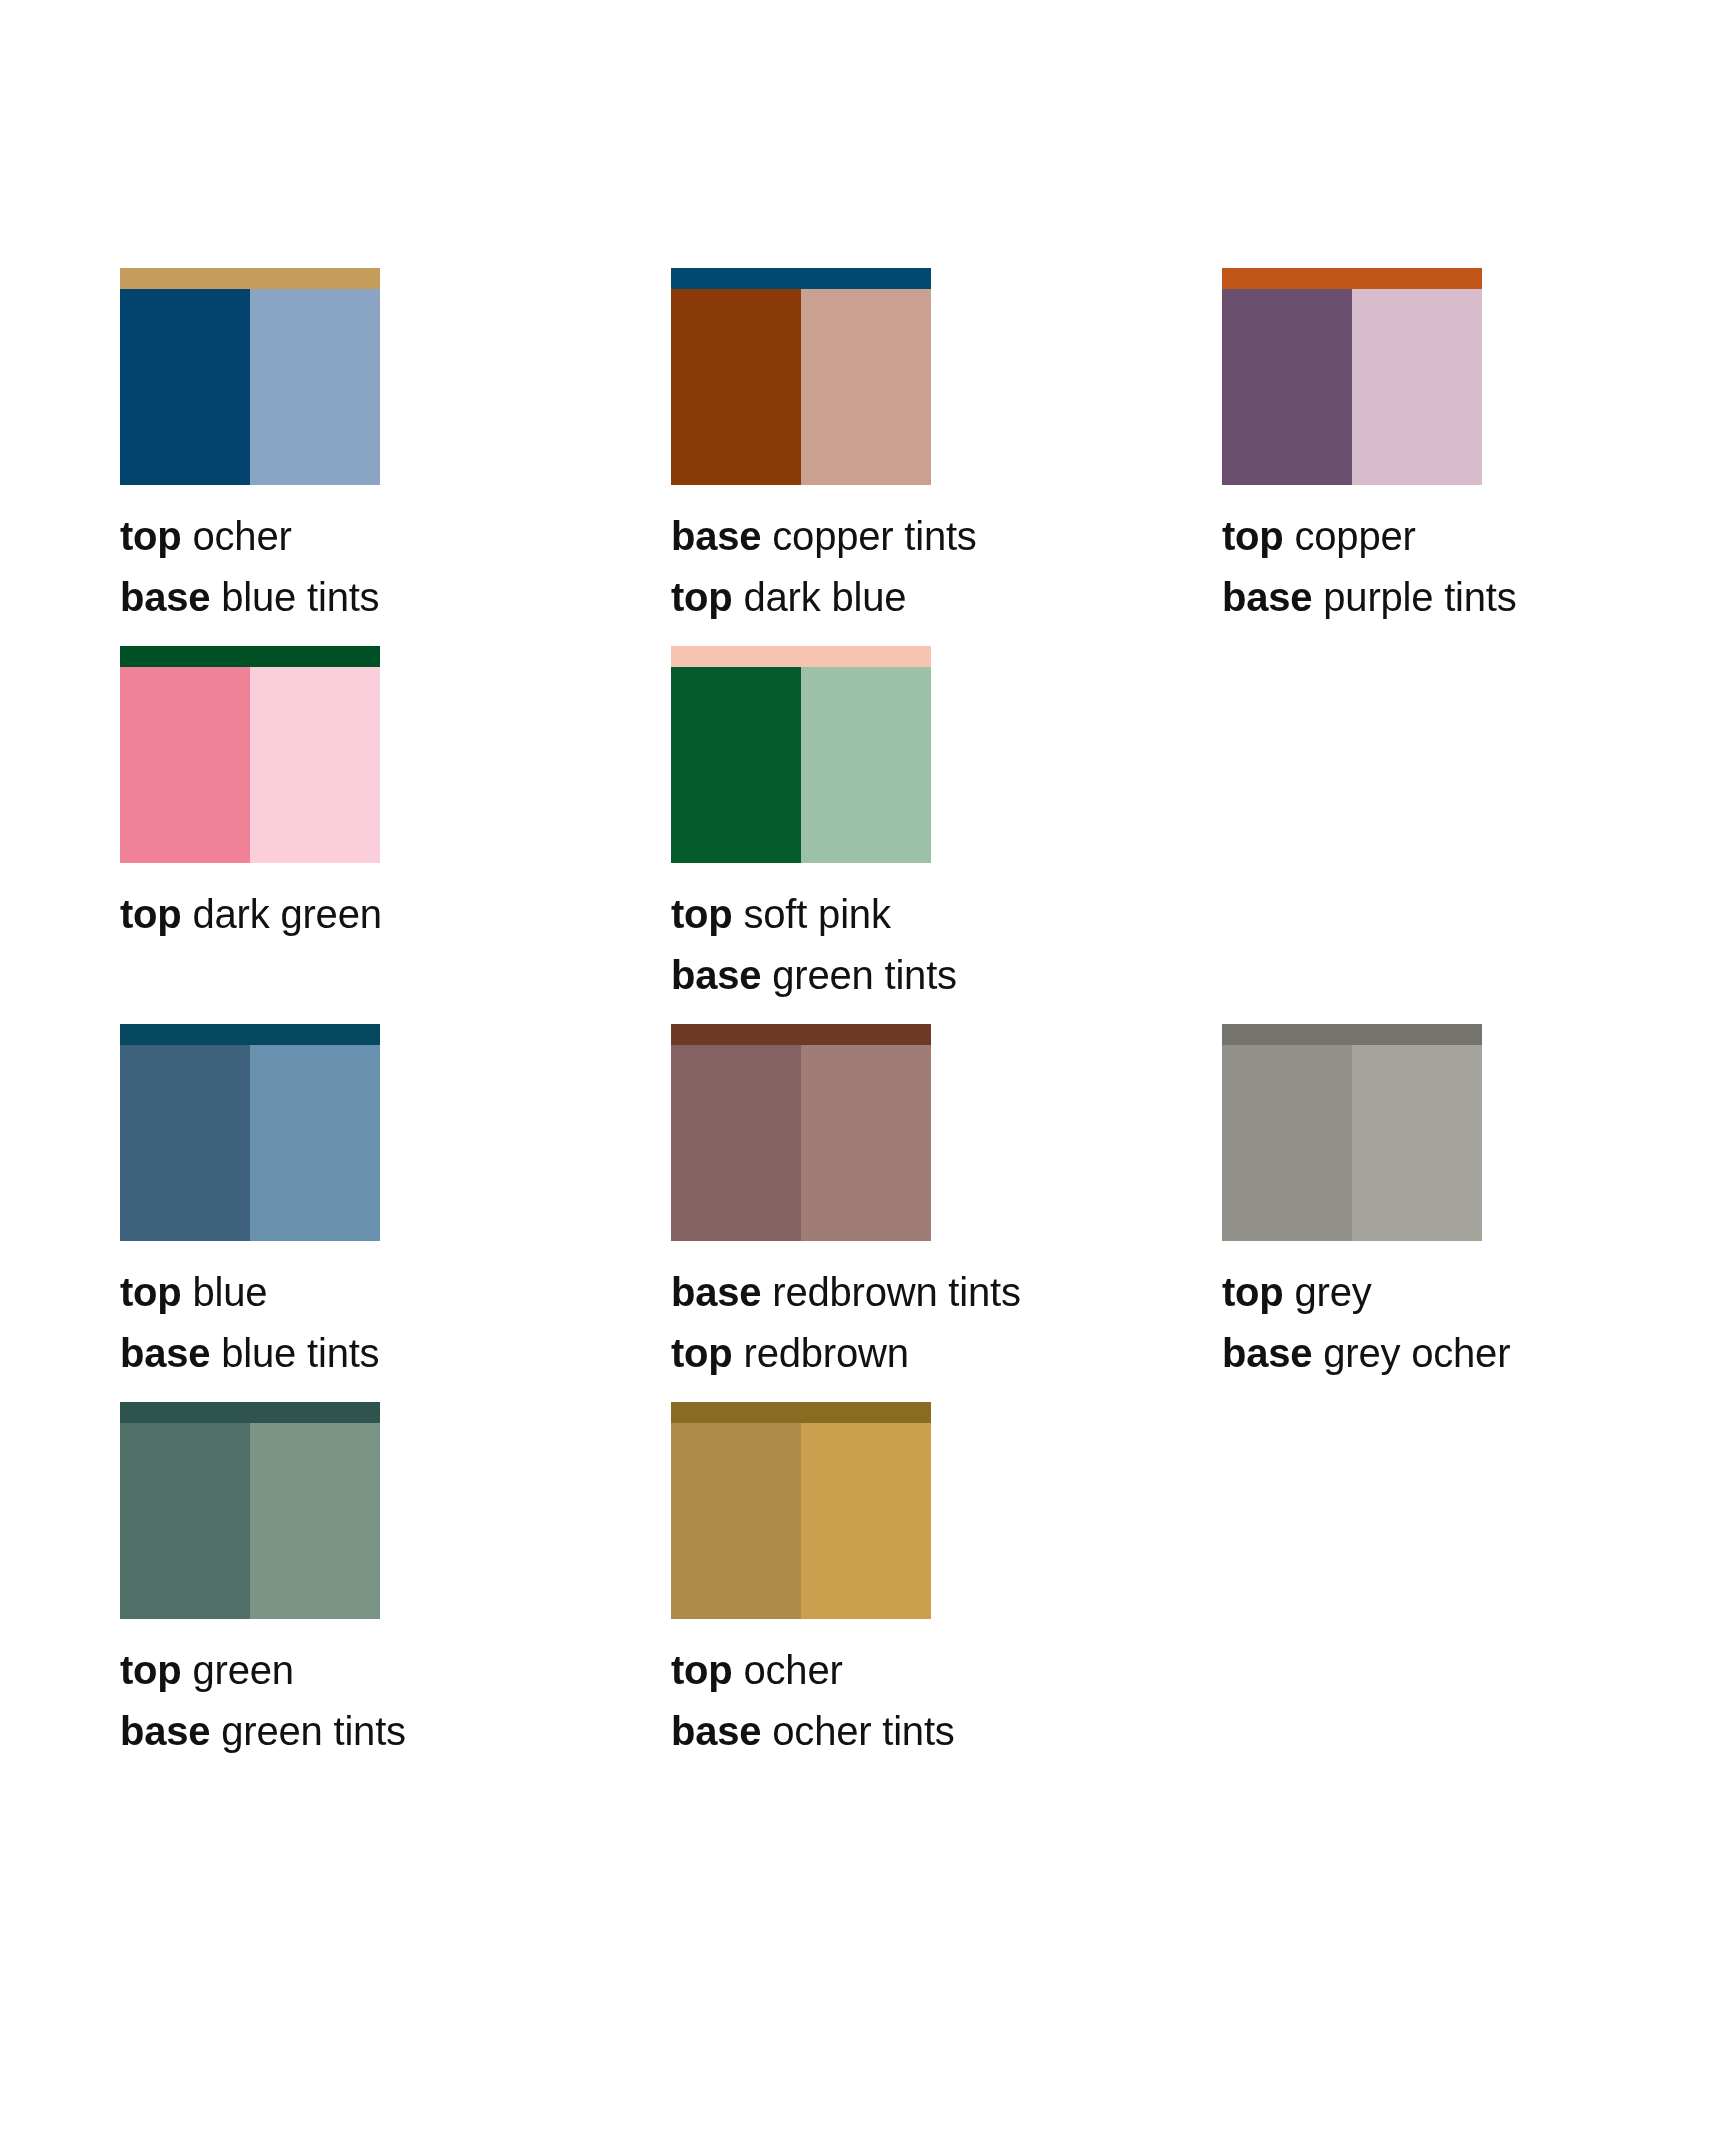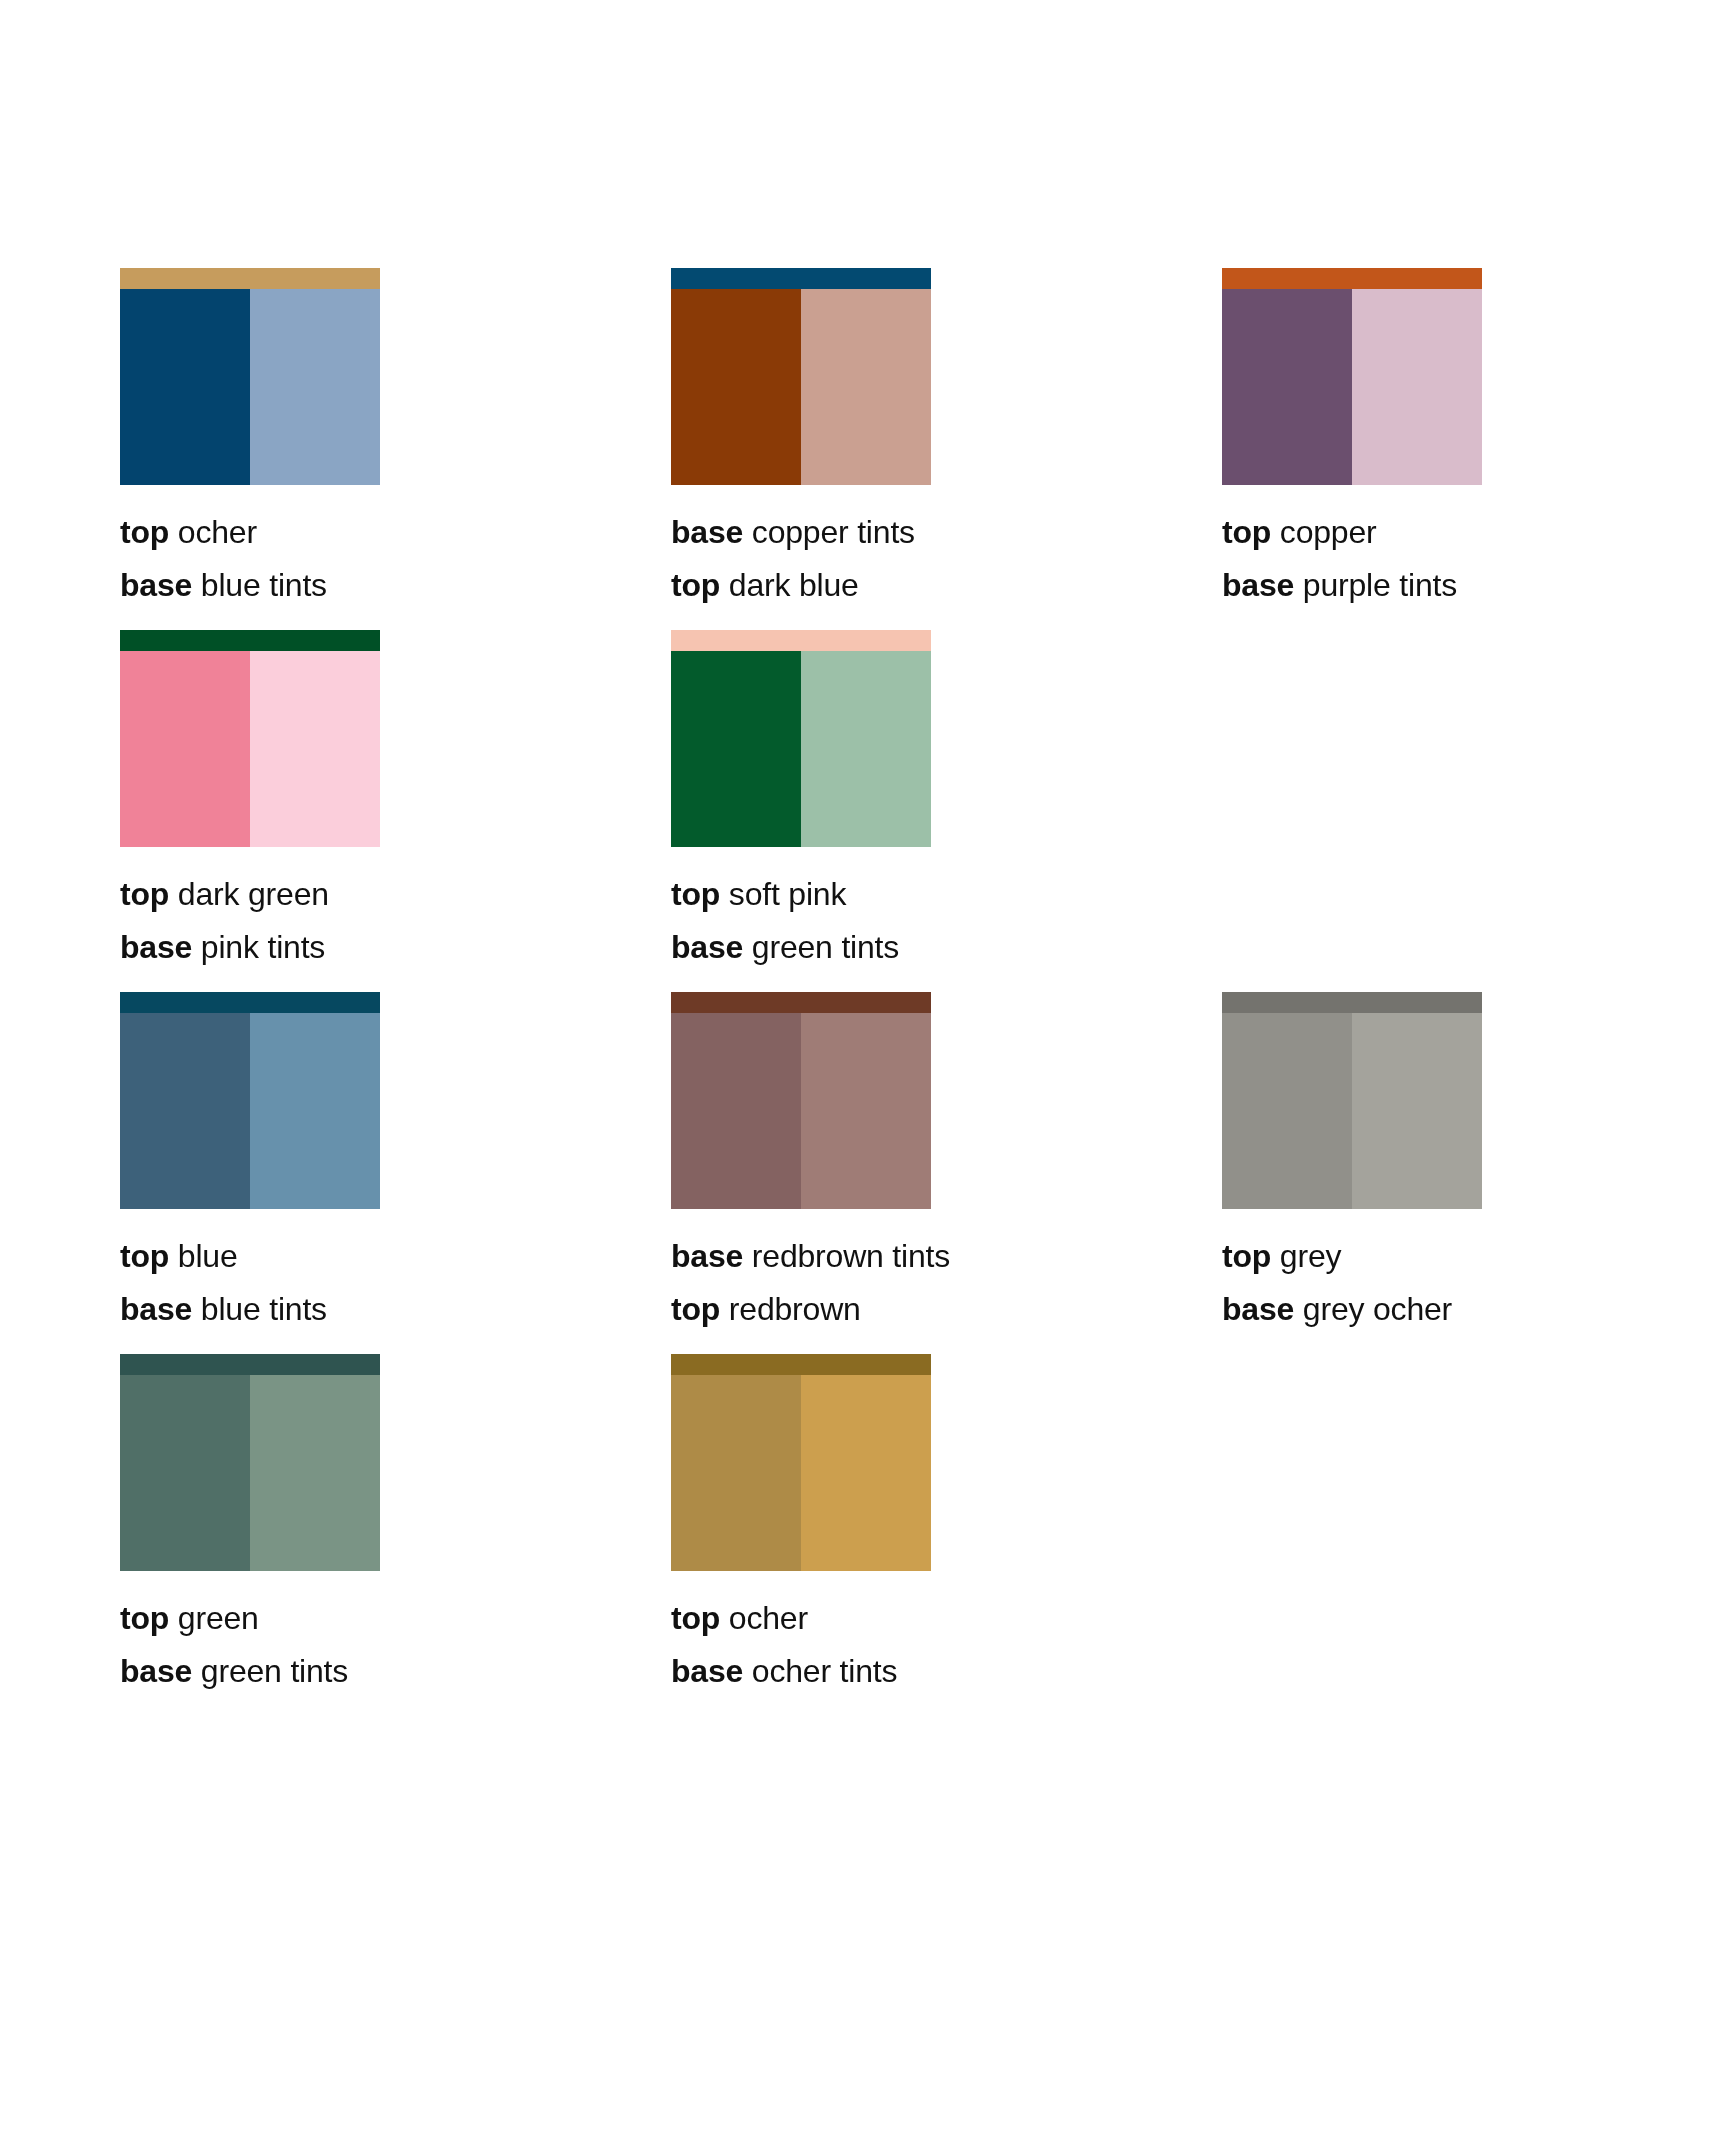--- a/index.html
+++ b/index.html
@@ -73,21 +73,21 @@
   .swatch-base-light {
     flex: 0 0 50%;
     height: 100%;
   }
 
   .labels {
     margin-top: 31px;
   }
 
   .label-line {
-    font-size: 32px;
+    font-size: 40px;
     line-height: 1.0;
     letter-spacing: -0.2px;
     white-space: nowrap;
   }
 
   .label-line + .label-line {
     margin-top: 21px;
   }
 
   .label-key {
@@ -151,21 +151,20 @@
         <div class="cell">
           <div class="swatch">
             <div class="swatch-top" style="background: rgb(0, 80, 38);"></div>
             <div class="swatch-body">
               <div class="swatch-base-dark" style="background: rgb(240, 130, 152);"></div>
               <div class="swatch-base-light" style="background: rgb(251, 206, 219);"></div>
             </div>
           </div>
           <div class="labels">
             <div class="label-line"><span class="label-key">top</span> <span class="label-val">dark green</span></div>
-            <div class="label-line"><span class="label-key">base</span> <span class="label-val">pink tints</span></div>
           </div>
         </div>
         <div class="cell">
           <div class="swatch">
             <div class="swatch-top" style="background: rgb(246, 196, 177);"></div>
             <div class="swatch-body">
               <div class="swatch-base-dark" style="background: rgb(3, 91, 44);"></div>
               <div class="swatch-base-light" style="background: rgb(156, 192, 168);"></div>
             </div>
           </div>

